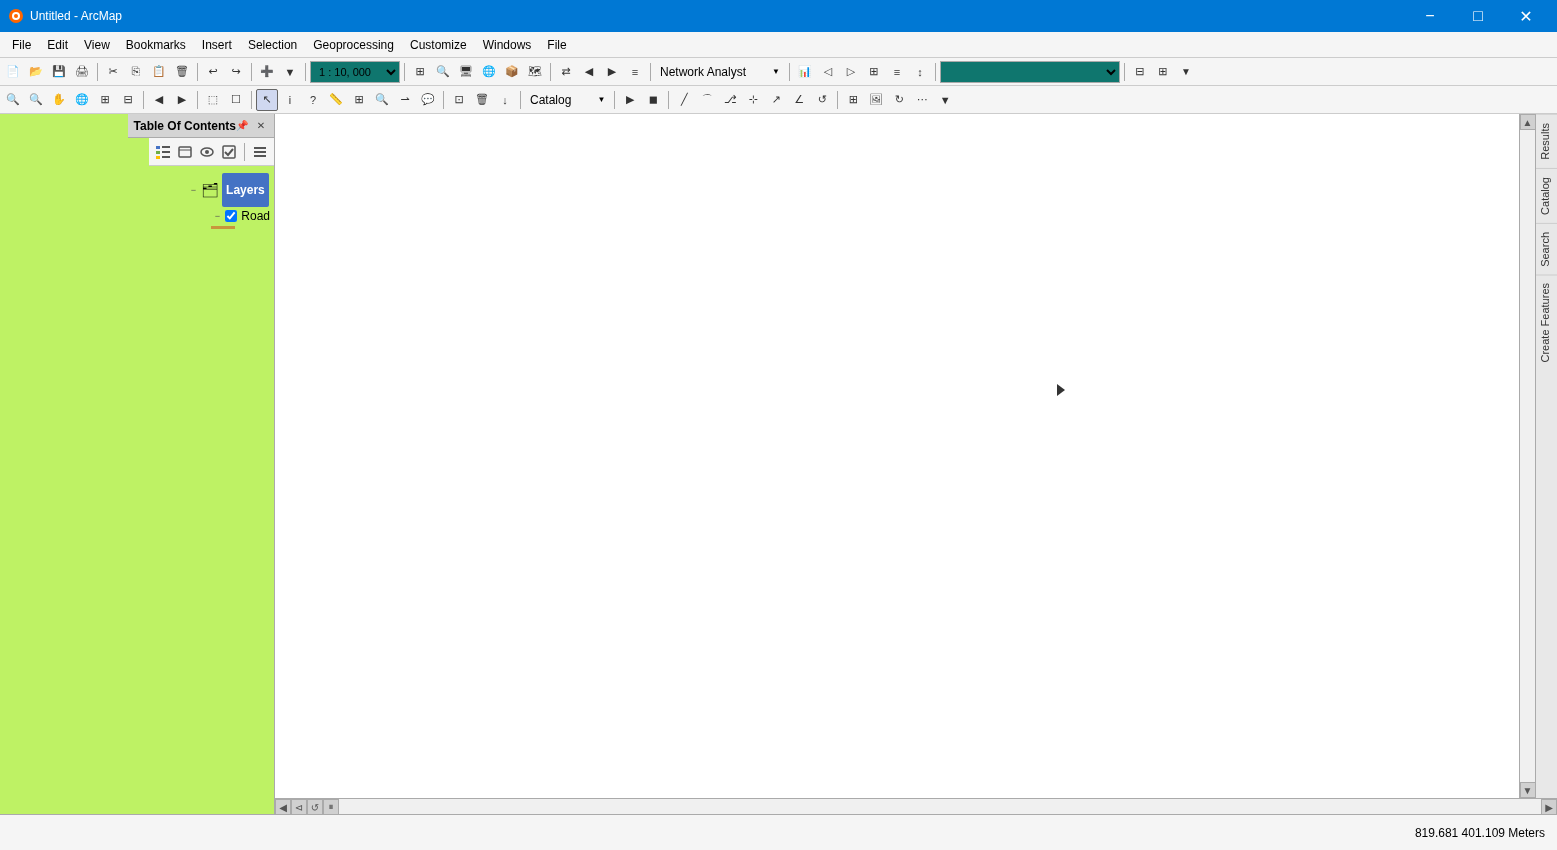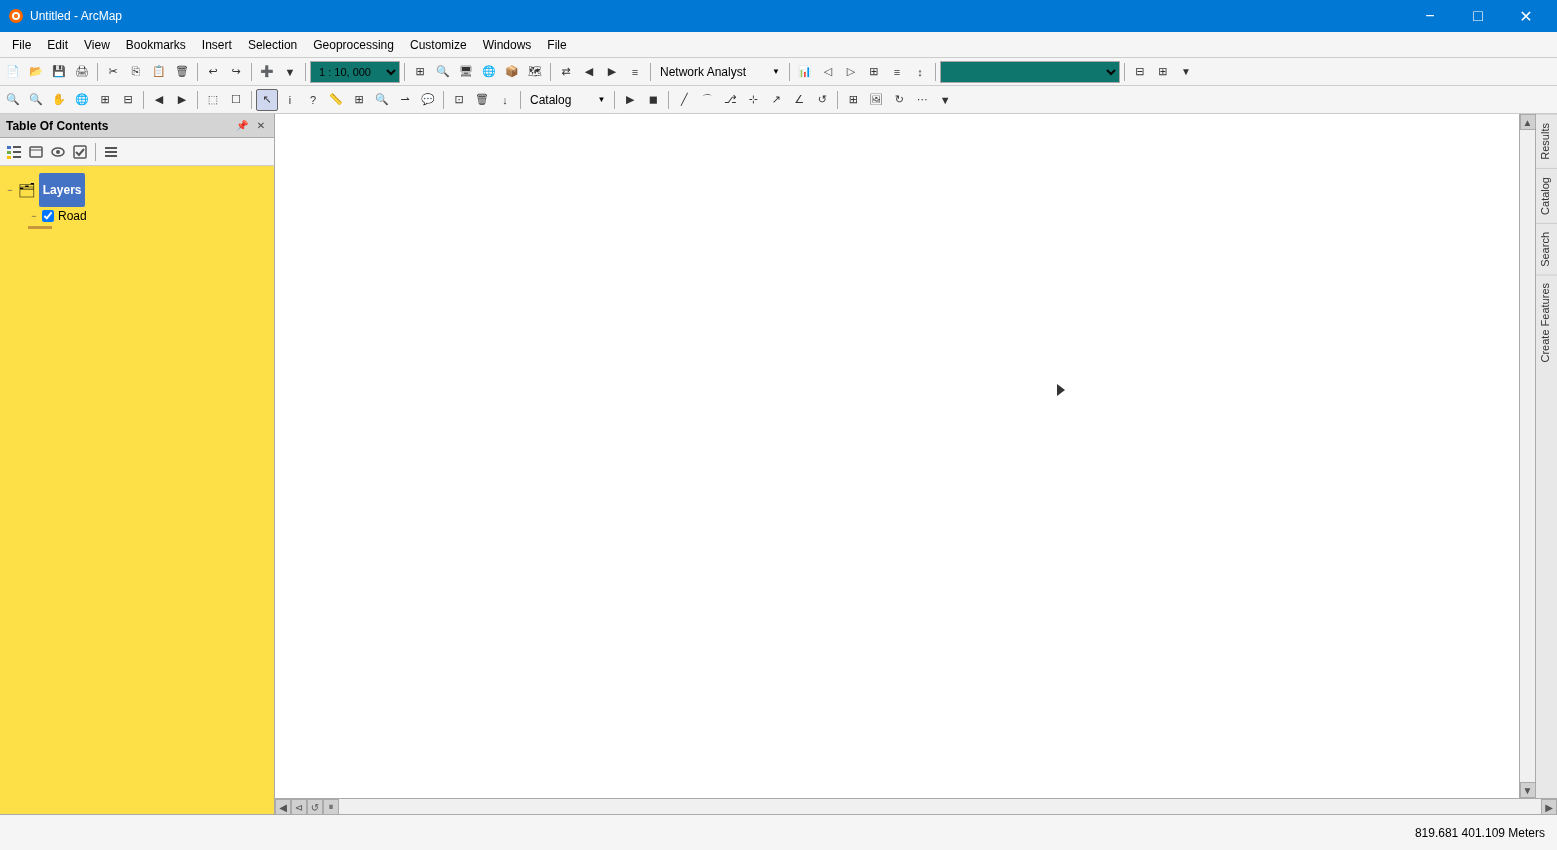--- a/index.html
+++ b/index.html
@@ -125,25 +125,26 @@
     #main-area {
       flex: 1;
       display: flex;
       overflow: hidden;
     }
 
     
     #toc-panel {
       width: 275px;
       min-width: 275px;
-      background: #fde047;
+      background: #bef264;
       border-right: 1px solid #aaa;
       display: flex;
       flex-direction: column;
       flex-shrink: 0;
+      align-items: flex-end;
     }
     #toc-header {
       background: #d4d4d4;
       border-bottom: 1px solid #aaa;
       padding: 3px 6px;
       display: flex;
       align-items: center;
       justify-content: space-between;
       height: 24px;
     }

